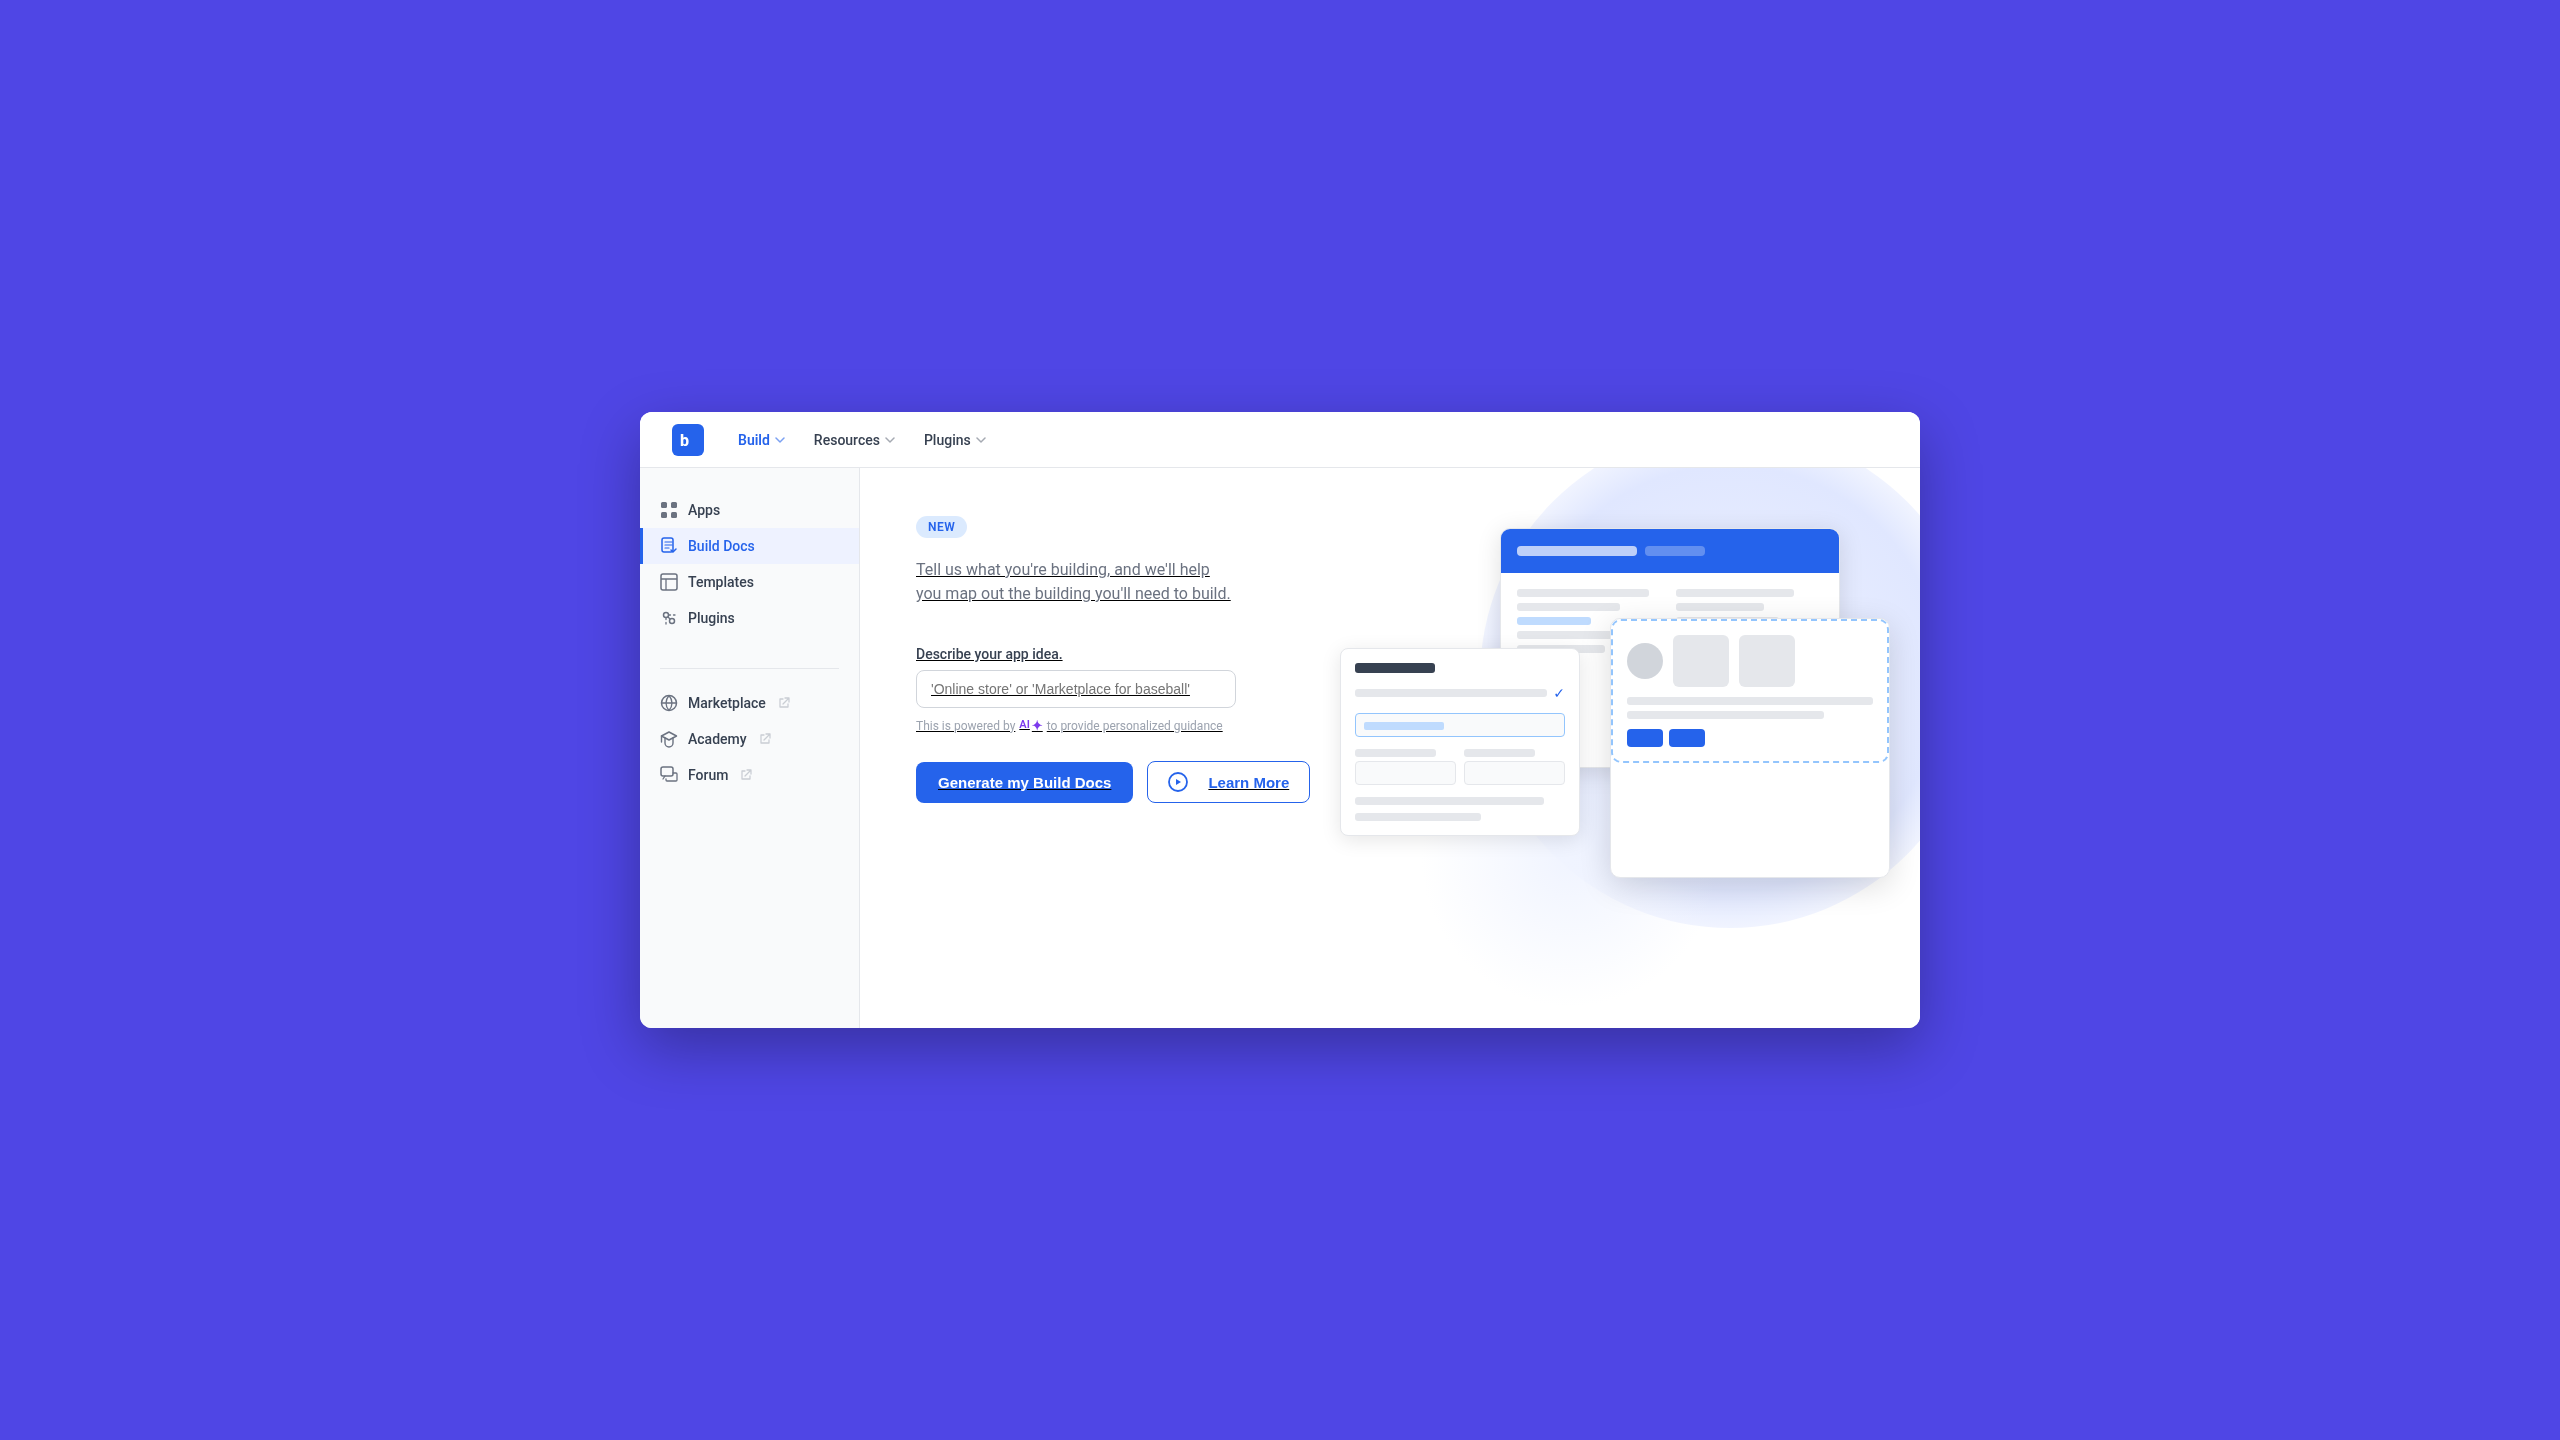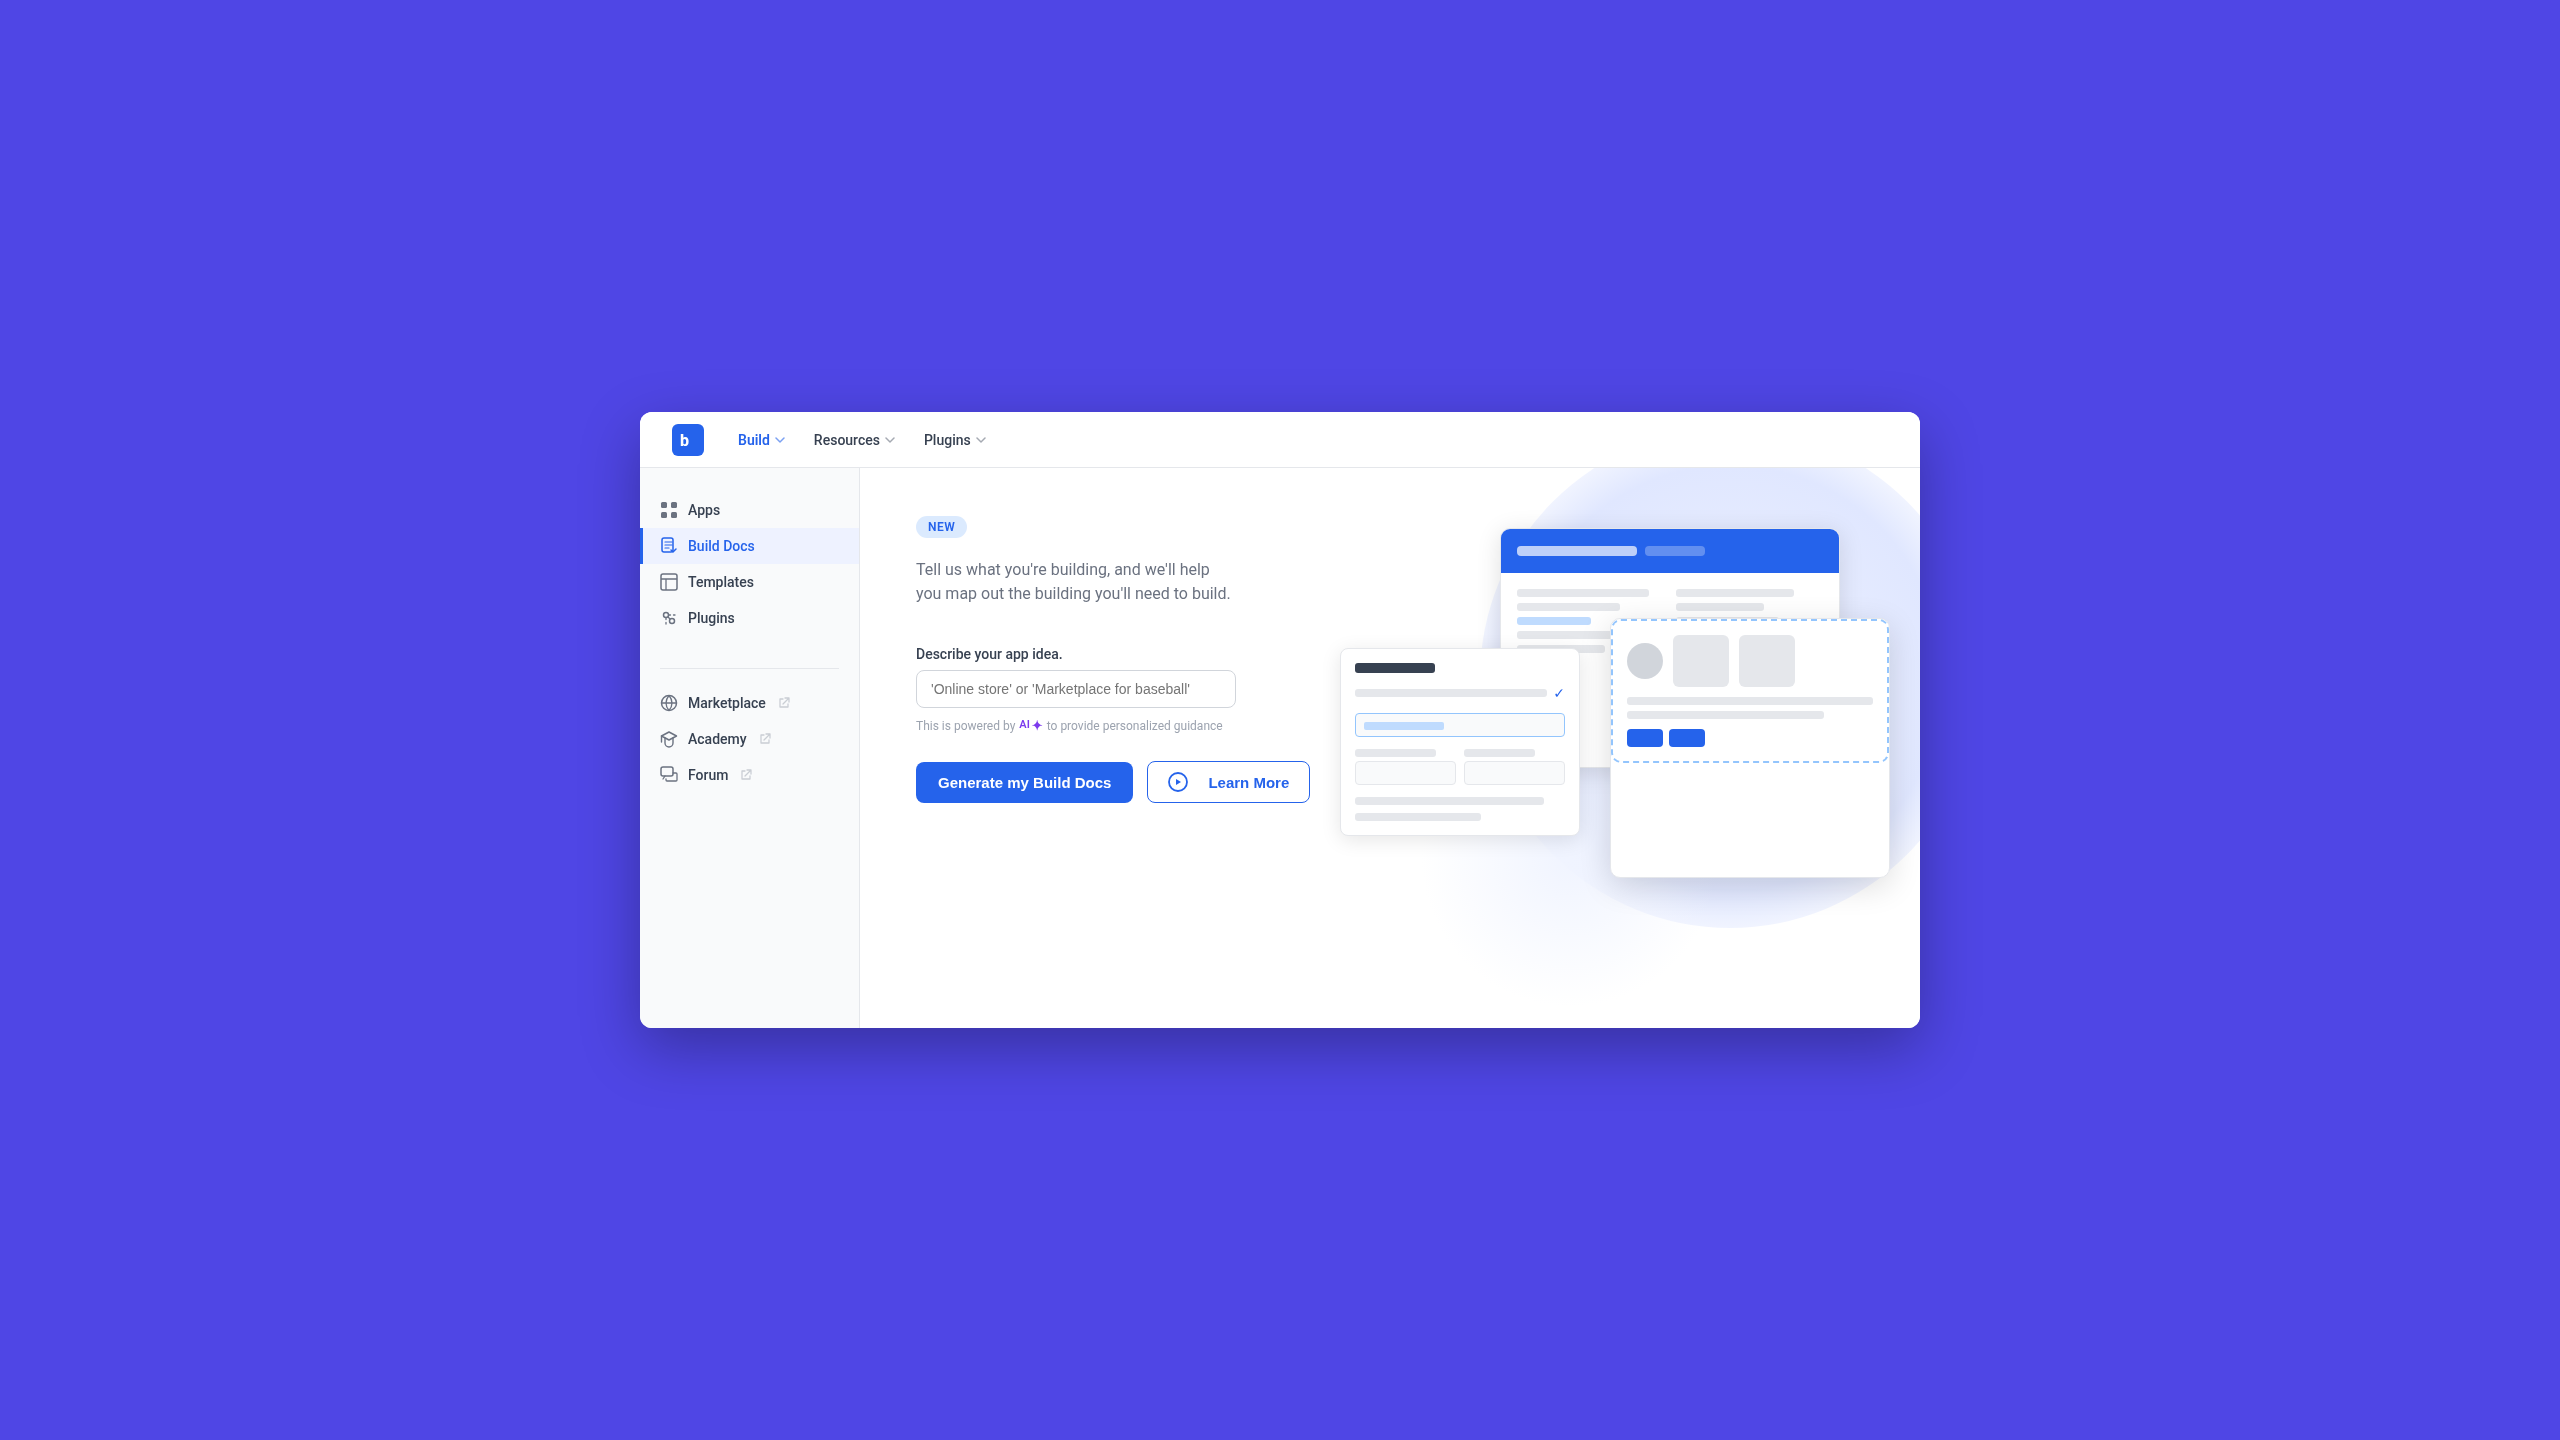--- a/index.html
+++ b/index.html
@@ -112,20 +112,21 @@
       margin-left: 2px;
       opacity: 0.5;
     }
     
     .content {
       flex: 1;
       padding: 48px 56px;
       background: #fff;
       position: relative;
       overflow: hidden;
+      text-decoration: underline;
     }
     .new-badge {
       display: inline-block;
       background: #DBEAFE;
       color: #2563EB;
       font-size: 12px;
       font-weight: 600;
       padding: 4px 12px;
       border-radius: 20px;
       margin-bottom: 20px;

